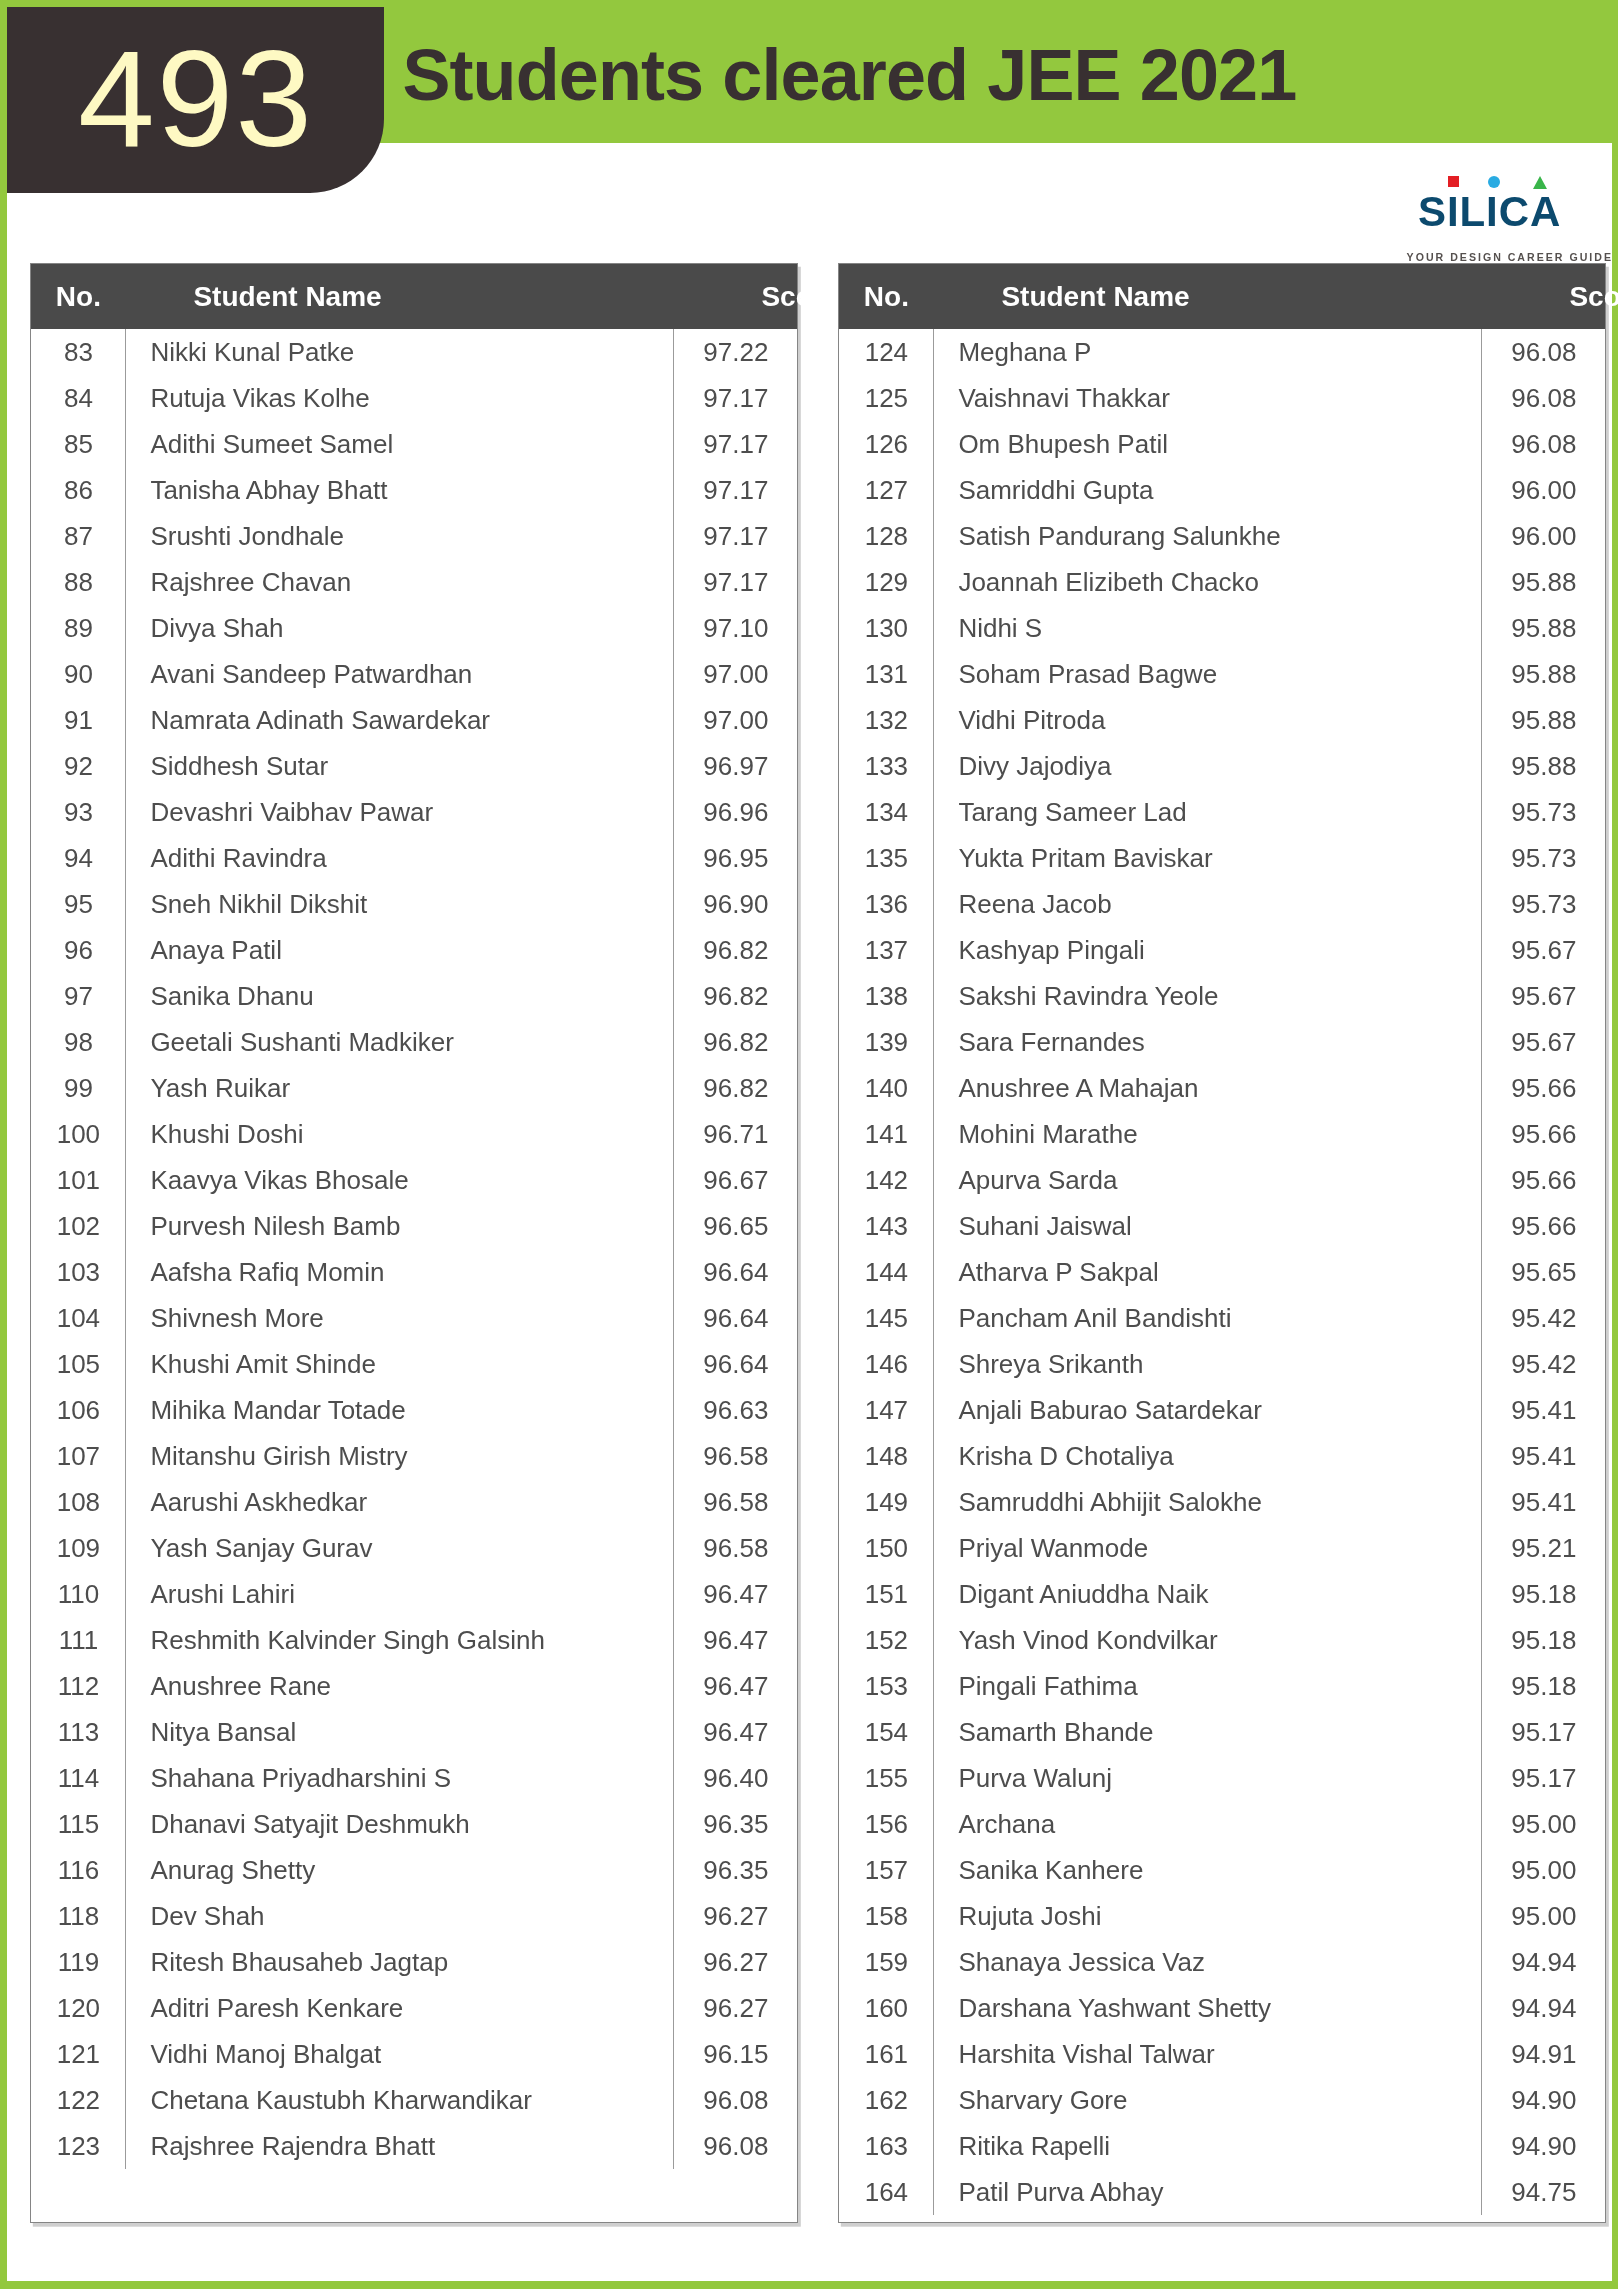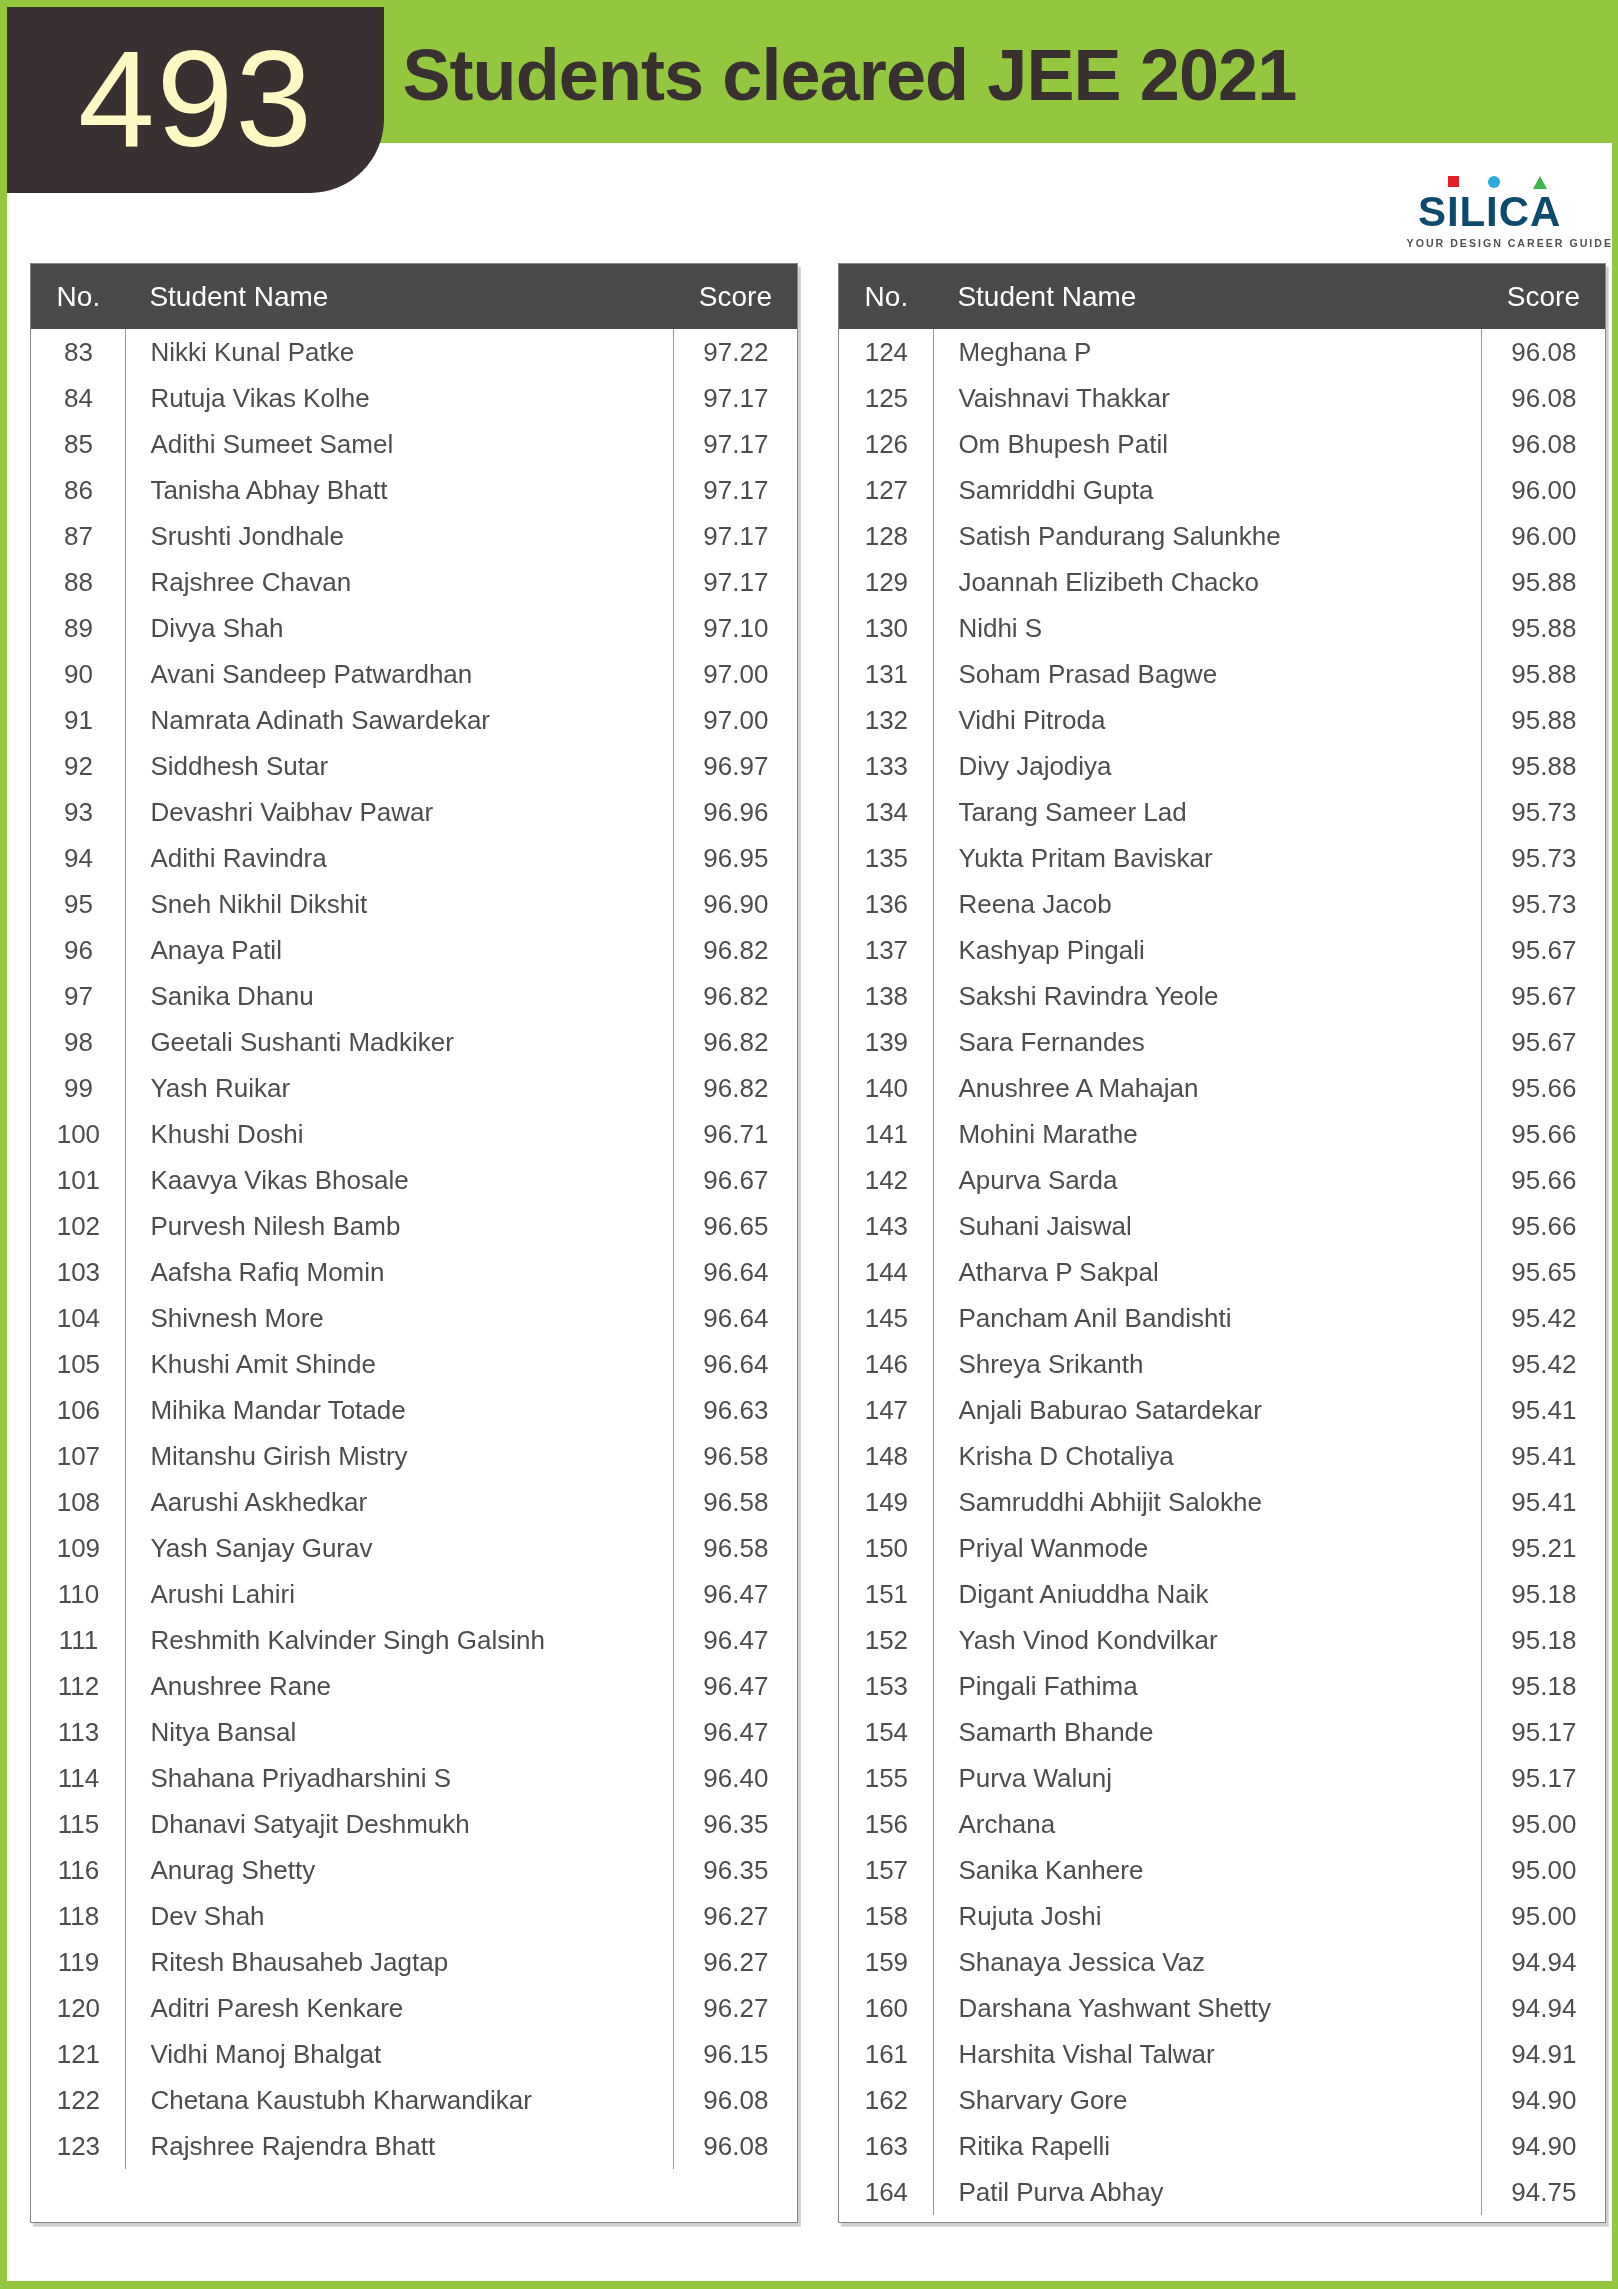--- a/index.html
+++ b/index.html
@@ -48,36 +48,36 @@
   }
   .logo-shape{position:absolute;top:0;}
   .logo-square{left:21%;width:11px;height:11px;background:#E31E24;}
   .logo-circle{left:49%;width:12px;height:12px;border-radius:50%;background:#29ABE2;}
   .logo-triangle{
     left:80%;width:0;height:0;
     border-left:7.4px solid transparent;border-right:7.4px solid transparent;
     border-bottom:13px solid #39B54A;
   }
   .logo-tagline{
-    margin-top:4px;font-size:10.6px;letter-spacing:2px;
+    margin-top:18px;font-size:10.6px;letter-spacing:2px;
     color:#55504E;white-space:nowrap;font-weight:bold;
   }
   
   .stable{
     position:absolute;top:256px;width:768px;height:1960px;
     box-sizing:border-box;
     background:#fff;
     border:1.8px solid #858585;
     box-shadow:2.8px 3.7px 0 #cfcfcf;
   }
   .stable.left{left:23px;}
   .stable.right{left:831px;}
   .thead{
     display:flex;height:65px;align-items:center;
-    background:#4A4A4A;color:#ffffff;font-weight:normal;font-size:28px;
+    background:#4A4A4A;color:#ffffff;font-weight:bold;font-size:28px;gap:44px;
   }
   .trow{
     display:flex;height:46px;align-items:center;
     font-size:26px;color:#4d4d4d;
   }
   .cell{box-sizing:border-box;}
   .cell.no{width:94px;text-align:center;flex:0 0 94px;}
   .cell.name{
     width:548px;flex:0 0 548px;
     padding-left:24px;

